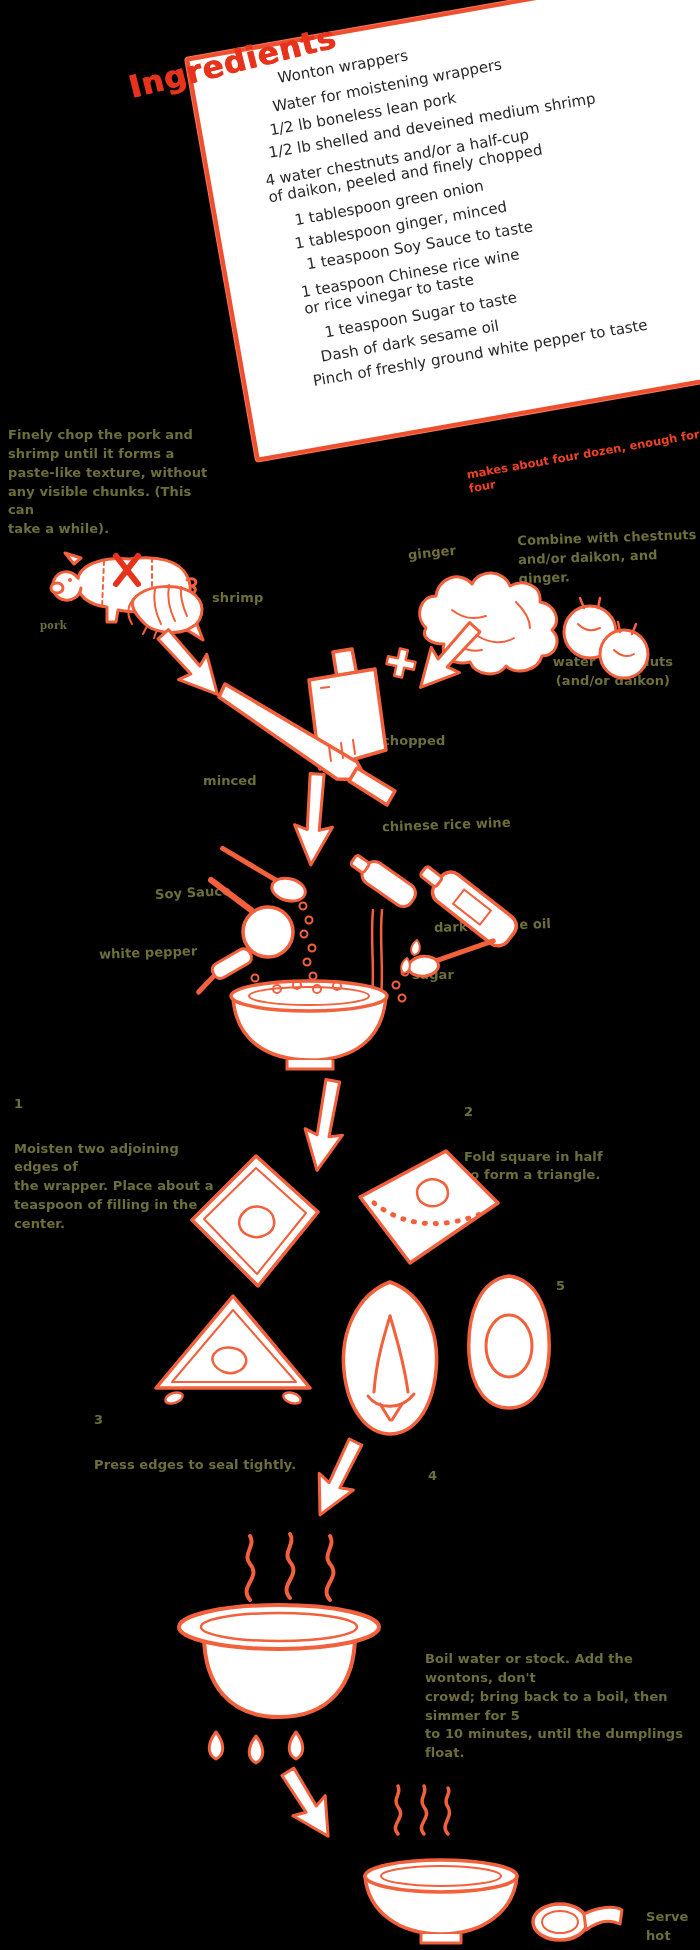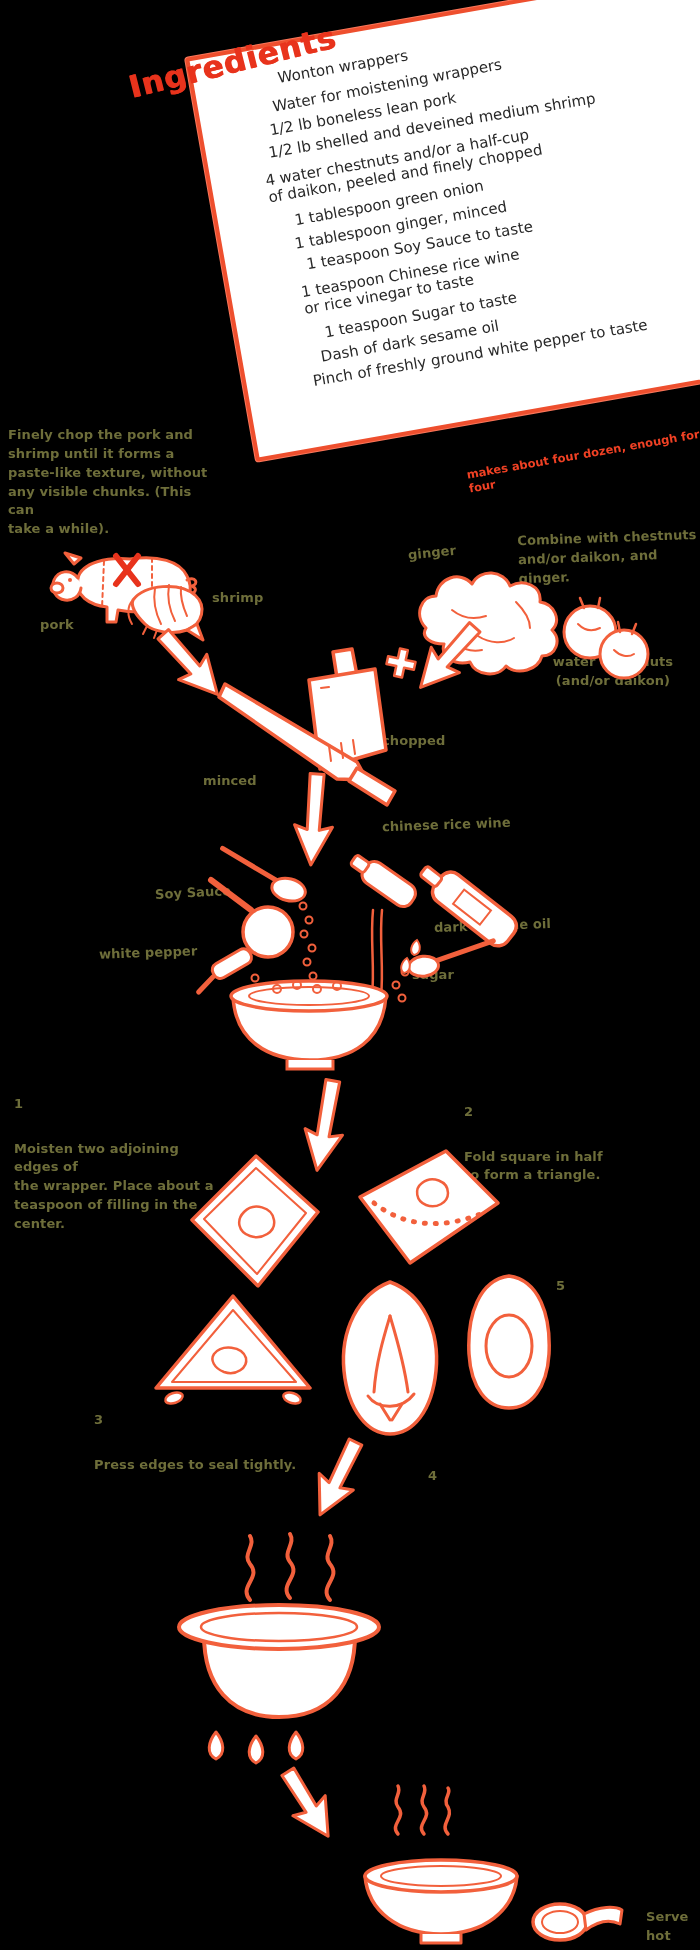--- a/index.html
+++ b/index.html
@@ -58,21 +58,21 @@
     </div>
   </div>
   <div class="title">Ingredients</div>
   <div class="note">makes about four dozen, enough for four</div>
 
   <div class="green" style="left:8px;top:426px;width:200px;">Finely chop the pork and
 shrimp until it forms a
 paste-like texture, without
 any visible chunks. (This can
 take a while).</div>
-  <div class="green" style="left:40px;top:616px;">pork</div>
+  <div class="green" style="left:40px;top:616px;font-family:Liberation Serif, serif;">pork</div>
   <div class="green" style="left:212px;top:589px;">shrimp</div>
   <div class="green" style="left:408px;top:544px;transform:rotate(-6deg);">ginger</div>
   <div class="green" style="left:518px;top:529px;width:180px;transform:rotate(-2deg);">Combine with chestnuts
 and/or daikon, and ginger.</div>
   <div class="green" style="left:543px;top:653px;width:140px;text-align:center;">water chestnuts
 (and/or daikon)</div>
   <div class="green" style="left:203px;top:772px;">minced</div>
   <div class="green" style="left:382px;top:732px;">chopped</div>
   <div class="green" style="left:382px;top:816px;transform:rotate(-2deg);">chinese rice wine</div>
   <div class="green" style="left:155px;top:884px;transform:rotate(-3deg);">Soy Sauce</div>
@@ -94,20 +94,23 @@
   <div class="green step" style="left:556px;top:1258px;width:140px;">
     <div class="num">5</div>
   </div>
   <div class="green step" style="left:94px;top:1392px;width:220px;">
     <div class="num">3</div>
     <div>Press edges to seal tightly.</div>
   </div>
   <div class="green step" style="left:428px;top:1448px;width:190px;">
     <div class="num">4</div>
   </div>
+  <div class="green" style="left:425px;top:1650px;width:275px;">Boil water or stock. Add the wontons, don't
+crowd; bring back to a boil, then simmer for 5
+to 10 minutes, until the dumplings float.</div>
   <div class="green" style="left:624px;top:1908px;margin-left:22px;">Serve hot</div>
 
   <svg class="abs" style="left:48px;top:550px;" width="150" height="82" viewBox="0 0 150 82">
     <g fill="#fff" stroke="#f2603c" stroke-width="3" stroke-linejoin="round" stroke-linecap="round">
       <path d="M30,28 C34,12 60,7 82,9 C110,5 132,11 139,26 C146,40 141,52 130,56 L132,70 L123,71 L121,58 C104,63 84,63 70,60 L68,72 L59,72 L59,57 C42,55 26,46 30,28 Z"></path>
       <path d="M30,28 C22,18 10,21 6,30 C2,39 8,49 17,50 C25,51 32,46 33,38"></path>
       <ellipse cx="9" cy="38" rx="6" ry="5"></ellipse>
       <path d="M26,14 L17,3 L33,8 Z"></path>
       <path d="M139,30 C148,26 151,34 144,36 C151,39 146,45 140,43" fill="none"></path>
       <path d="M56,11 L54,58" fill="none" stroke-dasharray="4 4" stroke-width="2"></path>

